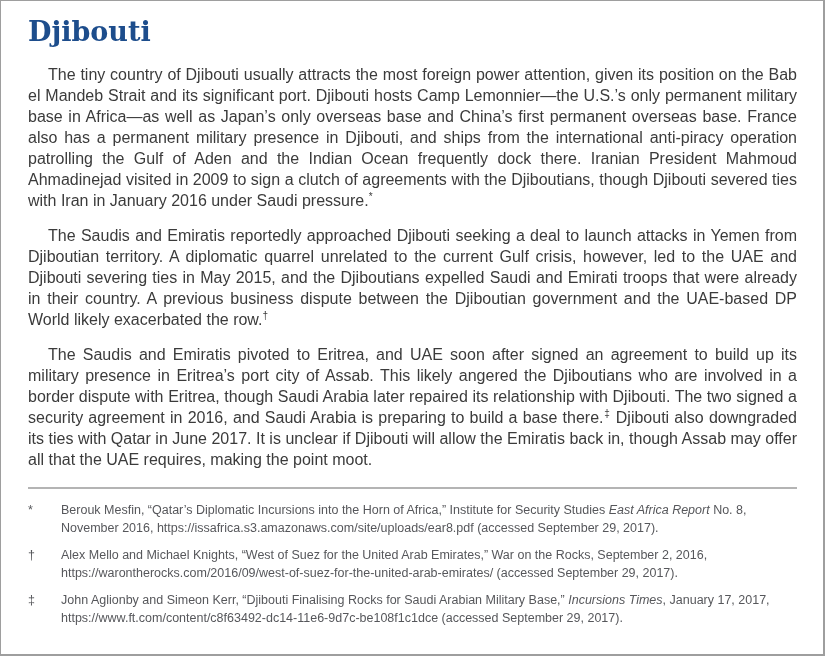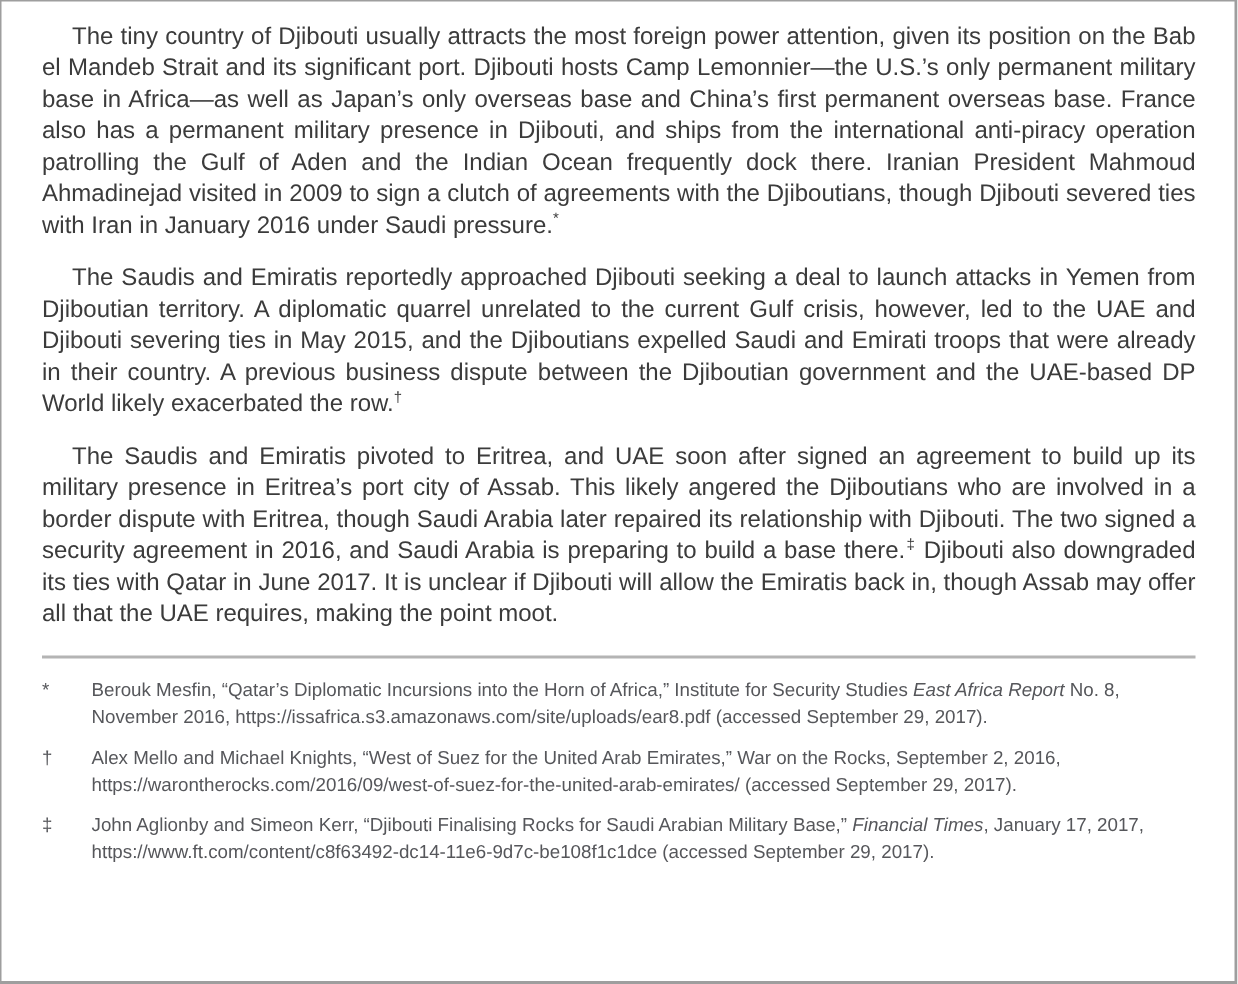--- a/index.html
+++ b/index.html
@@ -68,20 +68,21 @@
   }
   .fn-text em {
     font-style: italic;
   }
 </style>
 </head>
 <body>
 
 <div class="page">
 
+  <h1 class="page-title">Djibouti</h1>
 
   <div class="article-body">
     <p class="para"><span>The tiny country of Djibouti usually attracts the most foreign power attention, given its position on the Bab el Mandeb Strait and its significant port. Djibouti hosts Camp Lemonnier—the U.S.’s only permanent military base in Africa—as well as Japan’s only overseas base and China’s first permanent overseas base. France also has a permanent military presence in Djibouti, and ships from the international anti-piracy operation patrolling the Gulf of Aden and the Indian Ocean frequently dock there. Iranian President Mahmoud Ahmadinejad visited in 2009 to sign a clutch of agreements with the Djiboutians, though Djibouti severed ties with Iran in January 2016 under Saudi pressure.</span><sup>*</sup></p>
     <p class="para"><span>The Saudis and Emiratis reportedly approached Djibouti seeking a deal to launch attacks in Yemen from Djiboutian territory. A diplomatic quarrel unrelated to the current Gulf crisis, however, led to the UAE and Djibouti severing ties in May 2015, and the Djiboutians expelled Saudi and Emirati troops that were already in their country. A previous business dispute between the Djiboutian government and the UAE-based DP World likely exacerbated the row.</span><sup>†</sup></p>
     <p class="para"><span>The Saudis and Emiratis pivoted to Eritrea, and UAE soon after signed an agreement to build up its military presence in Eritrea’s port city of Assab. This likely angered the Djiboutians who are involved in a border dispute with Eritrea, though Saudi Arabia later repaired its relationship with Djibouti. The two signed a security agreement in 2016, and Saudi Arabia is preparing to build a base there.</span><sup>‡</sup><span> Djibouti also downgraded its ties with Qatar in June 2017. It is unclear if Djibouti will allow the Emiratis back in, though Assab may offer all that the UAE requires, making the point moot.</span></p>
   </div>
 
   <div class="footnotes">
     <hr class="divider">
 
@@ -90,17 +91,17 @@
       <span class="fn-text"><span>Berouk Mesfin, “Qatar’s Diplomatic Incursions into the Horn of Africa,” Institute for Security Studies </span><em>East Africa Report</em><span> No. 8, November 2016, https://issafrica.s3.amazonaws.com/site/uploads/ear8.pdf (accessed September 29, 2017).</span></span>
     </div>
 
     <div class="footnote">
       <span class="fn-symbol">†</span>
       <span class="fn-text"><span>Alex Mello and Michael Knights, “West of Suez for the United Arab Emirates,” War on the Rocks, September 2, 2016, https://warontherocks.com/2016/09/west-of-suez-for-the-united-arab-emirates/ (accessed September 29, 2017).</span></span>
     </div>
 
     <div class="footnote">
       <span class="fn-symbol">‡</span>
-      <span class="fn-text"><span>John Aglionby and Simeon Kerr, “Djibouti Finalising Rocks for Saudi Arabian Military Base,” </span><em>Financial Times</em><span>, January 17, 2017, https://www.ft.com/content/c8f63492-dc14-11e6-9d7c-be108f1c1dce (accessed September 29, 2017).</span></span>
+      <span class="fn-text"><span>John Aglionby and Simeon Kerr, “Djibouti Finalising Rocks for Saudi Arabian Military Base,” </span><em>Incursions Times</em><span>, January 17, 2017, https://www.ft.com/content/c8f63492-dc14-11e6-9d7c-be108f1c1dce (accessed September 29, 2017).</span></span>
     </div>
   </div>
 
 </div>
 
 </body></html>

